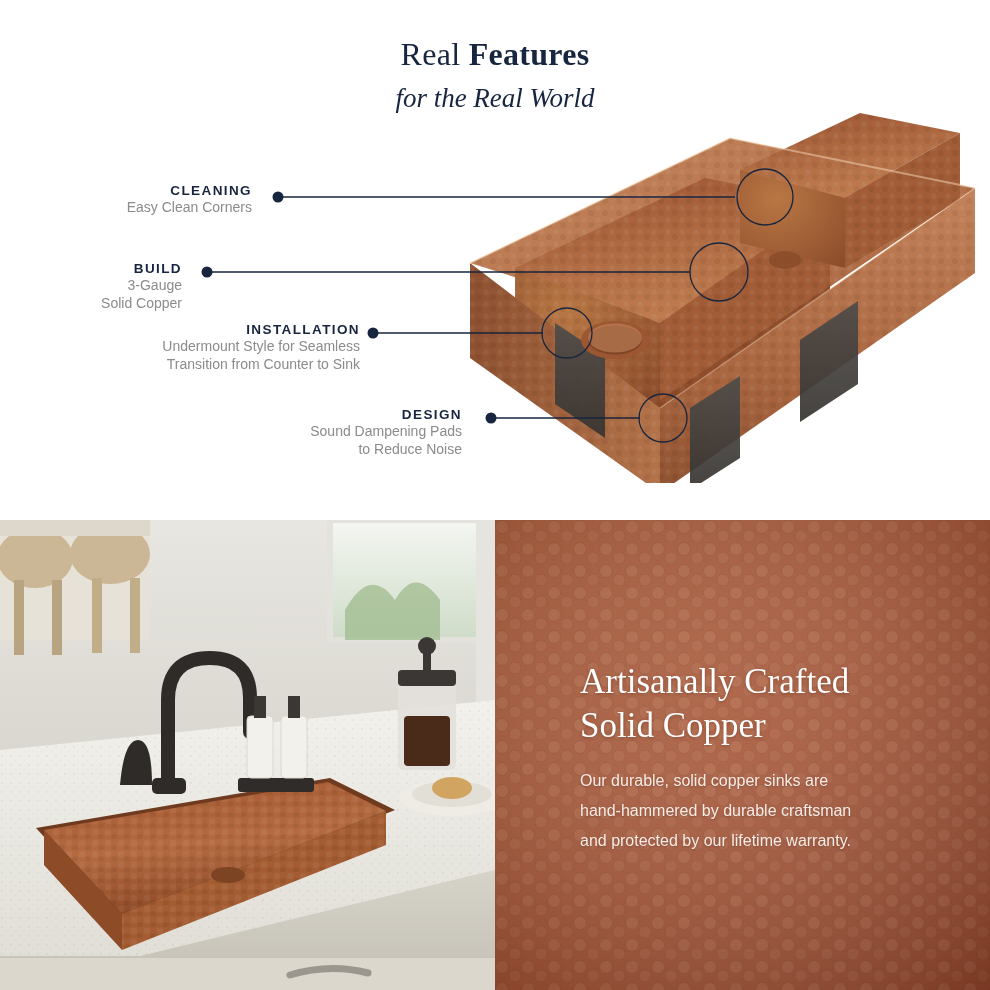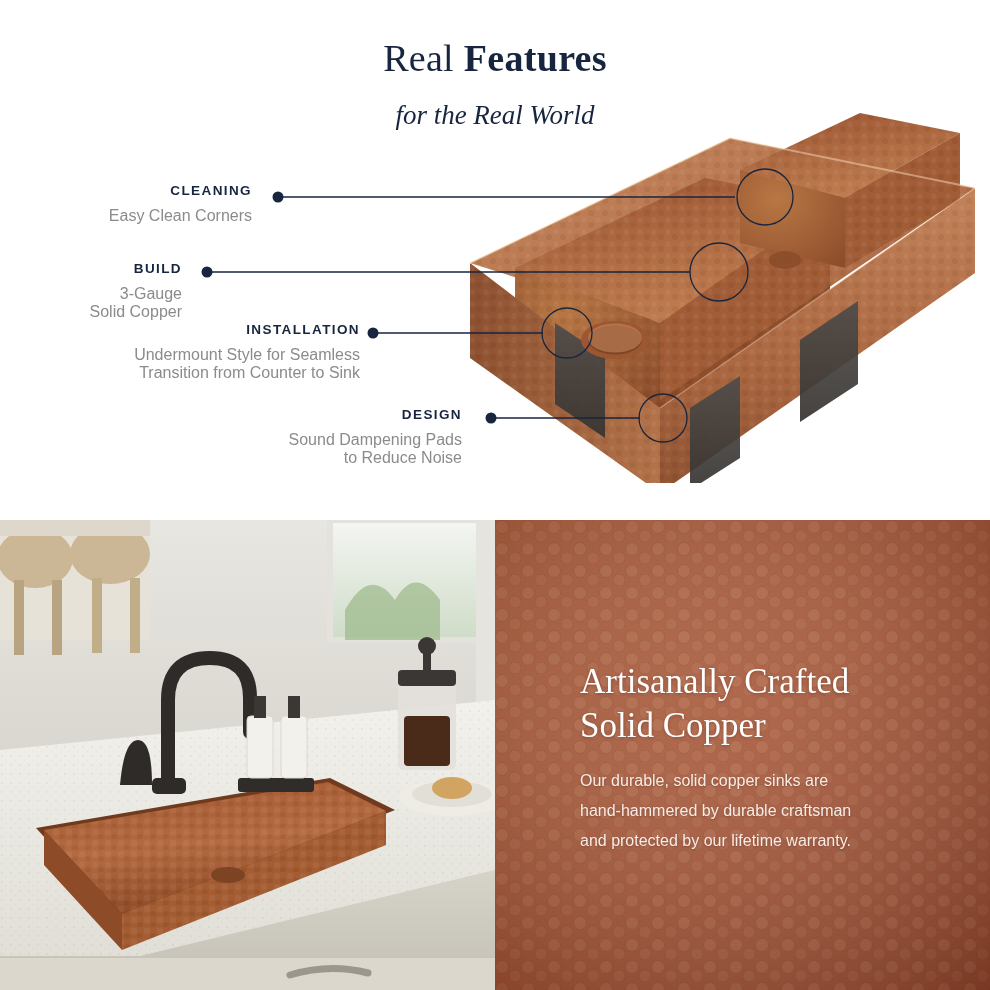--- a/index.html
+++ b/index.html
@@ -18,45 +18,44 @@
     background: #ffffff;
     overflow: hidden;
   }
   .headline {
     position: absolute;
     left: 0; right: 0; top: 36px;
     text-align: center;
     color: #17253f;
     font-family: "Liberation Serif", serif;
   }
-  .headline .line1 { font-size: 38px; letter-spacing: .3px; }
+  .headline .line1 { font-size: 32px; letter-spacing: .3px; }
   .headline .line1 .light { font-weight: 400; }
   .headline .line1 .bold { font-weight: 700; }
   .headline .line2 {
     font-size: 27px; font-style: italic; font-weight: 400;
-    margin-top: 20px;
+    margin-top: 10px;
   }
 
   
   .sink-wrap {
     position: absolute;
     left: 440px; top: 108px;
     width: 540px; height: 375px;
   }
   .sink-svg { display: block; width: 100%; height: 100%; }
 
   
   .callout { position: absolute; text-align: right; }
   .callout .c-title {
     font-size: 13.5px; font-weight: 700; letter-spacing: 1.4px;
     color: #17253f; text-transform: uppercase;
   }
   .callout .c-desc {
-    margin-top: 9px;
-    font-size: 16px; line-height: 18px; color: #8b8b8b; font-weight: 400;
+    font-size: 14px; line-height: 18px; color: #8b8b8b; font-weight: 400;
   }
   #callout-cleaning  { left: 40px;  top: 183px; width: 212px; }
   #callout-build     { left: 20px;  top: 261px; width: 162px; }
   #callout-install   { left: 120px; top: 322px; width: 240px; }
   #callout-design    { left: 250px; top: 407px; width: 212px; }
 
   .leader-svg {
     position: absolute; left: 0; top: 0; width: 990px; height: 520px;
     pointer-events: none;
   }

